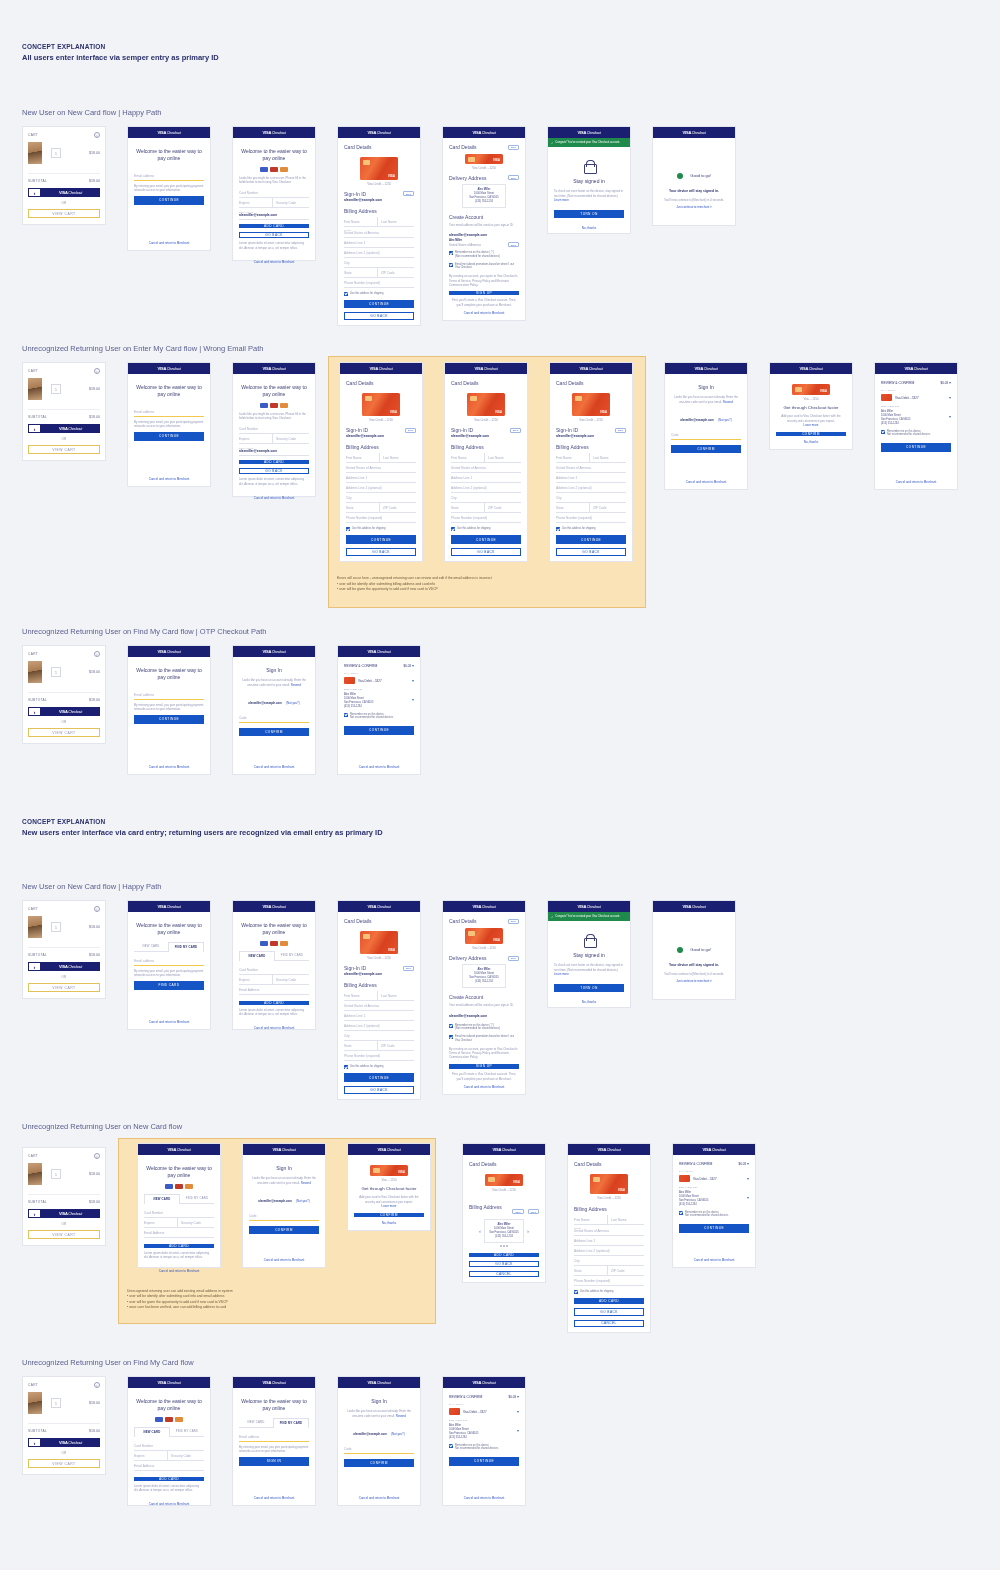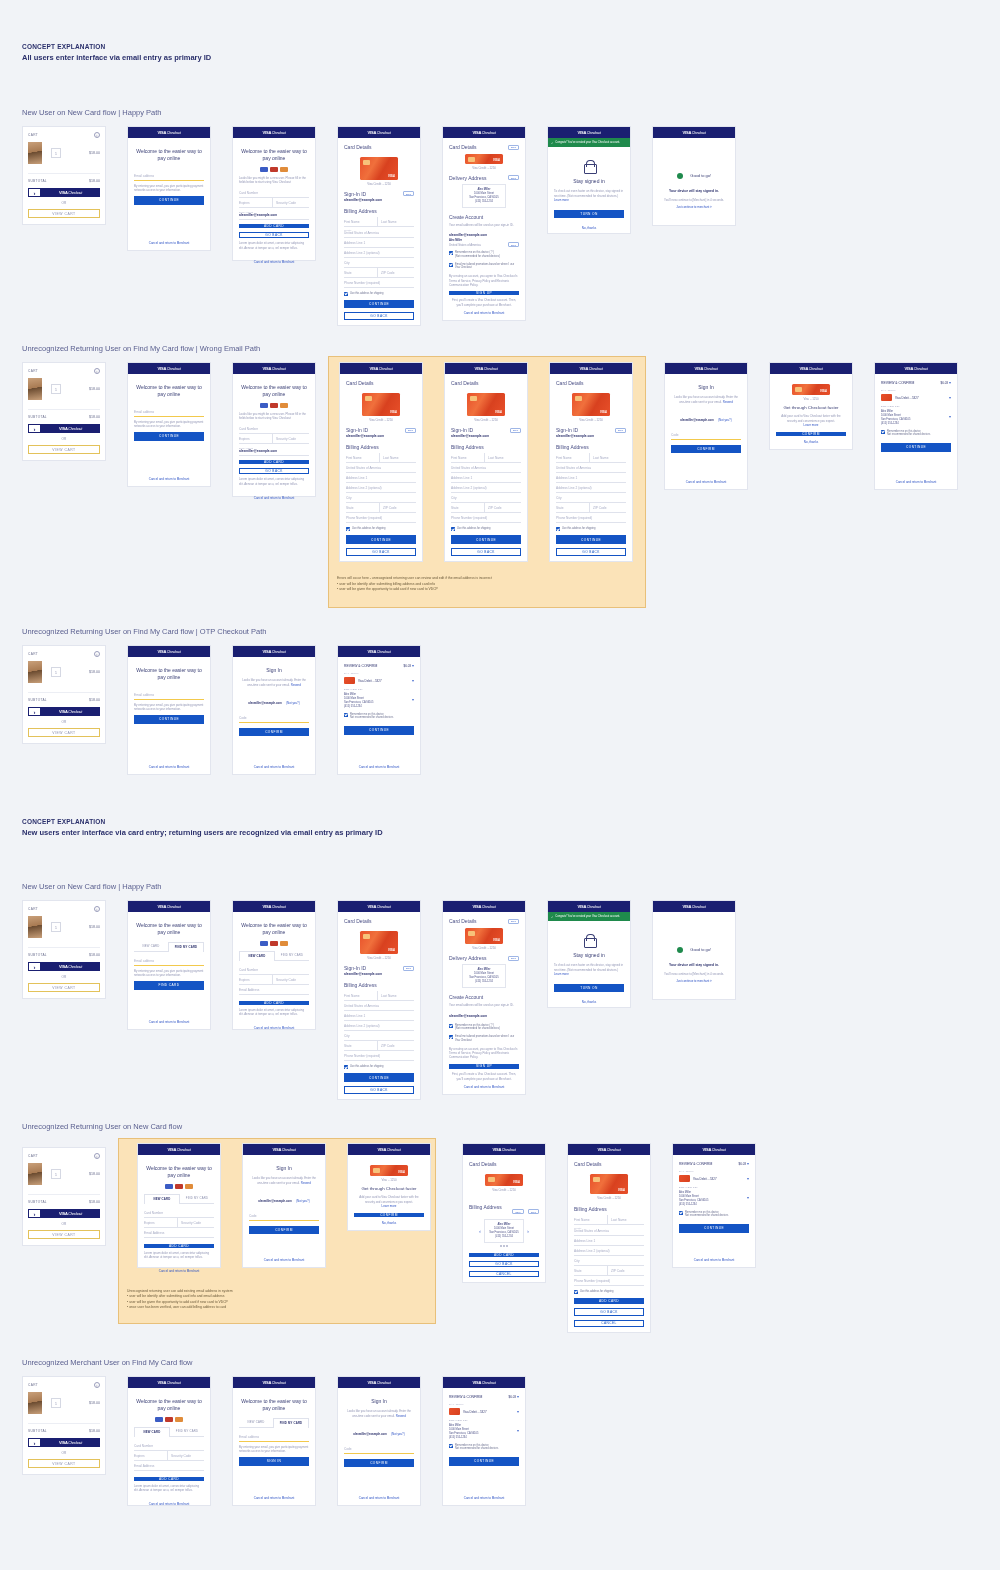--- a/index.html
+++ b/index.html
@@ -117,21 +117,21 @@
 
   .flow { position:absolute; display:flex; align-items:flex-start; gap:21px; }
 </style>
 </head>
 <body>
 
 <div class="page">
 
   <div class="section" style="top:30px;">
     <div class="concept-exp-label">CONCEPT EXPLANATION</div>
-    <div class="concept-exp-text">All users enter interface via email entry as primary ID</div>
+    <div class="concept-exp-text">All users enter interface via semper entry as primary ID</div>
   </div>
 
   <div class="section" style="top:108px;">
     <div class="row-label">New User on New Card flow | Happy Path</div>
   </div>
 
   <div class="flow" style="top:126px; left:22px;">
 
     <div class="cart">
       <div class="cart-top">
@@ -315,21 +315,21 @@
           <span class="gt-title">Good to go!</span>
           <div class="gt-sub">Your device will stay signed in.</div>
           <div class="muted" style="margin-top:5px;">You'll now continue to [Merchant] in 4 seconds.</div>
           <div class="small-link" style="margin-top:3px;">Just continue to merchant &gt;</div>
         </div>
       </div>
     </div>
   </div>
 
   <div class="section" style="top:344px;">
-    <div class="row-label">Unrecognized Returning User on Find My Card flow | Wrong Email Path</div>
+    <div class="row-label">Unrecognized Returning User on Enter My Card flow | Wrong Email Path</div>
   </div>
 
   <div class="note-box" style="left:328px; top:356px; width:318px; height:252px;">
     <div class="note-text" style="position:absolute; left:8px; bottom:14px; width:300px;">
       <div>Errors will occur here - unrecognized returning user can review and edit if the email address is incorrect</div>
       <div>• user will be identify after submitting billing address and card info</div>
       <div>• user will be given the opportunity to add card if new card to VDCP</div>
     </div>
   </div>
 
@@ -1091,21 +1091,21 @@
           <span class="chkbox"></span>
           <span class="chk-txt"><span>Remember me on this device</span><br><span>Not recommended for shared devices</span></span>
         </div>
         <div class="btn btn-primary" style="margin-top:6px;">CONTINUE</div>
         <div class="cancel">Cancel and return to Merchant</div>
       </div>
     </div>
   </div>
 
   <div class="section" style="top:1358px;">
-    <div class="row-label">Unrecognized Merchant User on Find My Card flow</div>
+    <div class="row-label">Unrecognized Returning User on Find My Card flow</div>
   </div>
 
   <div class="flow" style="top:1376px; left:22px;">
     <div class="cart">
       <div class="cart-top">
         <span class="cart-label">CART</span>
         <span class="cart-info">i</span>
       </div>
       <div class="cart-itemrow">
         <div class="cart-thumb"></div>

